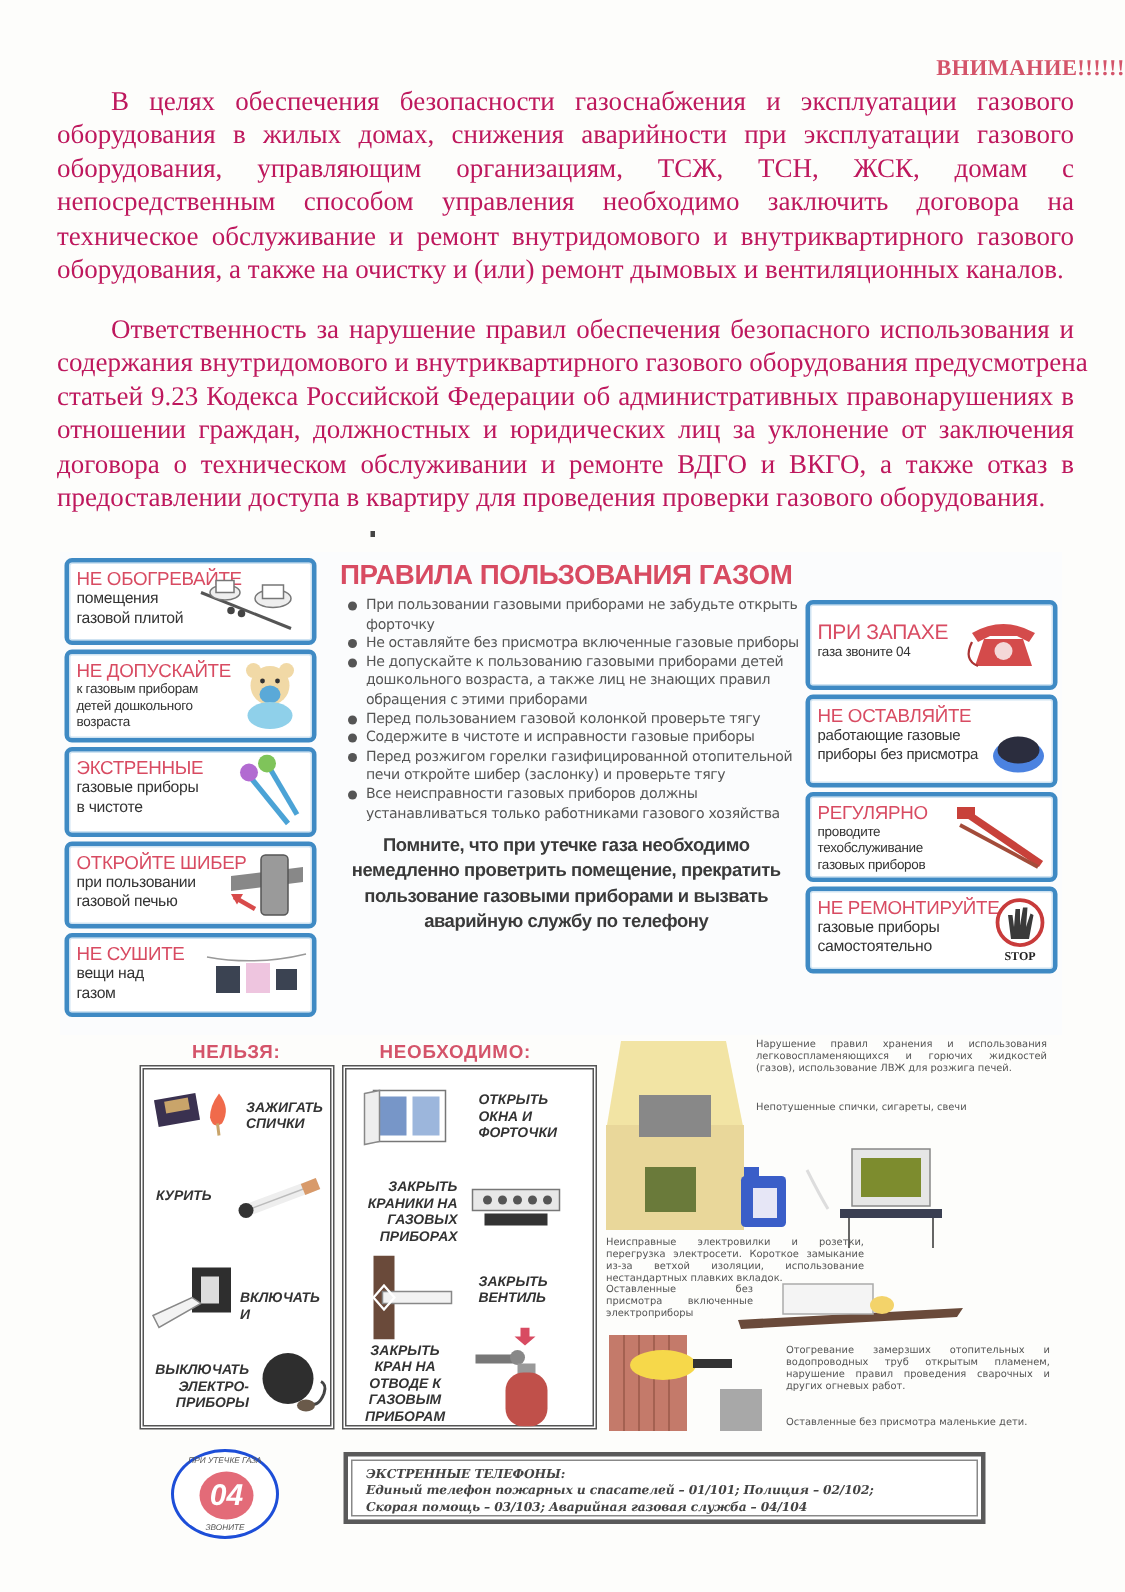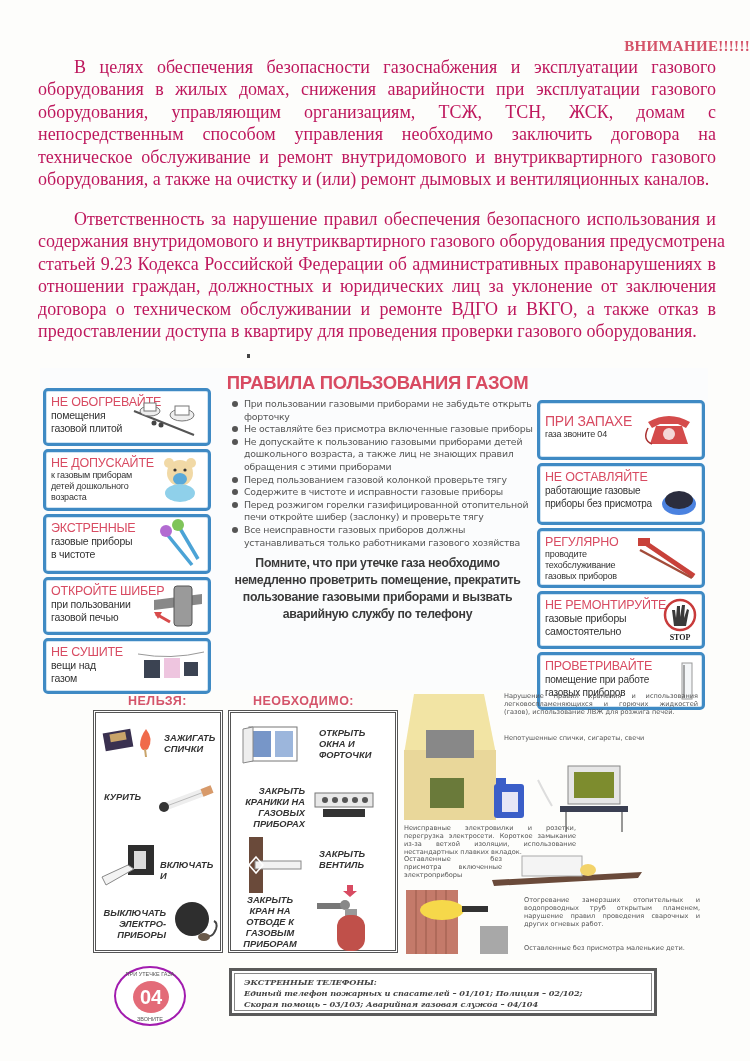--- a/index.html
+++ b/index.html
@@ -14,21 +14,21 @@
   .para .ln { display: block; text-align: justify; text-align-last: justify; white-space: nowrap; }
   .para .ln.last { text-align-last: left; }
   .p1 { top: 56px; }
   .p2 { top: 208px; }
 
   .dot { position: absolute; left: 247px; top: 354px; width: 3px; height: 4px; background: #444; }
 
   
   .poster { position: absolute; left: 40px; top: 368px; width: 668px; height: 322px; background: #fbfcfd; }
   .col-left, .col-right { position: absolute; top: 4px; }
-  .col-left { left: 3px; width: 168px; margin-top: 16px; }
+  .col-left { left: 3px; width: 168px; }
   .col-right { left: 497px; width: 168px; margin-top: 28px; }
   .card { position: relative; background: #fff; border: 3px solid #3f8ac4; border-radius: 5px;
     margin-bottom: 3px; padding: 4px 5px; font-family: "Liberation Sans", sans-serif; overflow: hidden;
     box-shadow: inset 0 0 0 1px #cfe3f2; }
   .card .hd { color: #d84b62; font-size: 12.5px; font-weight: normal; letter-spacing: -0.2px; white-space: nowrap; }
   .card .tx { color: #333; font-size: 10.5px; line-height: 13px; letter-spacing: -0.2px; width: 100px; }
   .card .tx.small { font-size: 9px; line-height: 11px; }
   .card .ic { position: absolute; right: 6px; top: 50%; transform: translateY(-50%); }
 
   .center { position: absolute; left: 180px; top: 4px; width: 315px; }
@@ -44,21 +44,21 @@
   
   .hdr2 { position: absolute; font-family: "Liberation Sans", sans-serif; font-weight: bold; color: #d4546a; font-size: 12.5px; letter-spacing: 0.5px; }
   .box { position: absolute; border: 3px double #555; background: #fff; }
   .box .item { position: absolute; font-family: "Liberation Sans", sans-serif; font-style: italic; font-weight: bold;
     font-size: 9.3px; line-height: 11px; color: #333; }
 
   .illus { position: absolute; left: 404px; top: 690px; width: 296px; height: 270px; }
   .illus .cap { position: absolute; font-family: "DejaVu Sans", sans-serif; font-size: 6.6px; line-height: 8px; color: #555; text-align: justify; }
 
   .badge { position: absolute; left: 114px; top: 966px; width: 72px; height: 60px; border-radius: 50%;
-    border: 2px solid #a21caf; background: #fff; }
+    border: 2px solid #1d4ed8; background: #fff; font-style: italic; }
   .badge .inner { position: absolute; left: 17px; top: 13px; width: 36px; height: 32px; border-radius: 50%; background: #e36b78; 
     color: #fff; font-family: "Liberation Sans", sans-serif; font-weight: bold; font-size: 20px; line-height: 32px; text-align: center; }
   .badge .arc-t, .badge .arc-b { position: absolute; left: 0; width: 100%; text-align: center; font-family: "Liberation Sans", sans-serif; font-size: 5.5px; color: #555; }
   .badge .arc-t { top: 3px; }
   .badge .arc-b { bottom: 2px; }
 
   .phones { position: absolute; left: 229px; top: 968px; width: 428px; height: 48px; border: 3px solid #5a5a5a;
     box-shadow: inset 0 0 0 2px #fff, inset 0 0 0 3px #888; background: #fff; padding: 6px 12px; }
   .phones div { font-family: "DejaVu Serif", serif; font-style: italic; font-weight: bold; font-size: 8.2px; line-height: 11px; color: #444; letter-spacing: -0.1px; white-space: nowrap; }
 </style>
@@ -191,28 +191,20 @@
     </div>
     <div class="card" style="height:58px">
       <div class="hd">НЕ РЕМОНТИРУЙТЕ</div>
       <div class="tx" style="width:95px">газовые приборы самостоятельно</div>
       <svg class="ic" width="40" height="44" viewBox="0 0 40 44" style="right:2px">
         <circle cx="20" cy="17" r="15" fill="#fff" stroke="#c83b3b" stroke-width="2.5"></circle>
         <path d="M14 28 L12 12 L15 12 L16 20 L17 8 L20 8 L20 19 L22 7 L25 7 L24 20 L27 11 L29 12 L26 28 Z" fill="#3a3a3a"></path>
         <text x="20" y="42" text-anchor="middle" font-family="Liberation Serif, serif" font-weight="bold" font-size="8" fill="#222">STOP</text>
       </svg>
     </div>
-    <div class="card" style="height:58px">
-      <div class="hd">ПРОВЕТРИВАЙТЕ</div>
-      <div class="tx" style="width:120px;font-size:10px">помещение при работе газовых приборов</div>
-      <svg class="ic" width="16" height="40" viewBox="0 0 16 40" style="right:8px">
-        <rect x="4" y="2" width="10" height="36" fill="#f4f6f8" stroke="#999"></rect>
-          <line x1="6" y1="4" x2="6" y2="36" stroke="#555"></line>
-      </svg>
-    </div>
   </div>
 </div>
 
 <div class="hdr2" style="left:128px;top:694px">НЕЛЬЗЯ:</div>
 <div class="box" style="left:93px;top:710px;width:130px;height:243px">
   <svg style="position:absolute;left:6px;top:12px" width="58" height="34" viewBox="0 0 58 34">
     <rect x="2" y="6" width="28" height="18" fill="#3a3150" transform="rotate(-10 16 15)"></rect>
       <rect x="8" y="8" width="16" height="8" fill="#c9a46a" transform="rotate(-10 16 12)"></rect>
     <path d="M44 4 Q52 14 46 24 Q40 28 38 20 Q38 12 44 4" fill="#f06a4b"></path>
       <line x1="43" y1="24" x2="44" y2="32" stroke="#c9a46a" stroke-width="2"></line>

